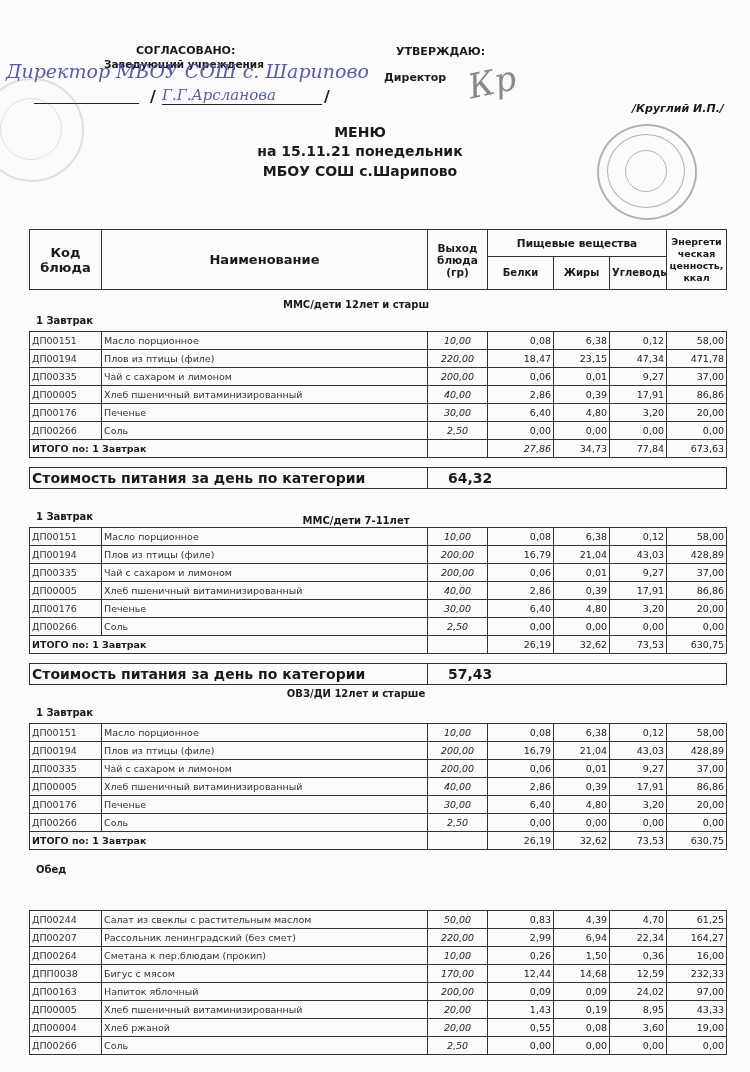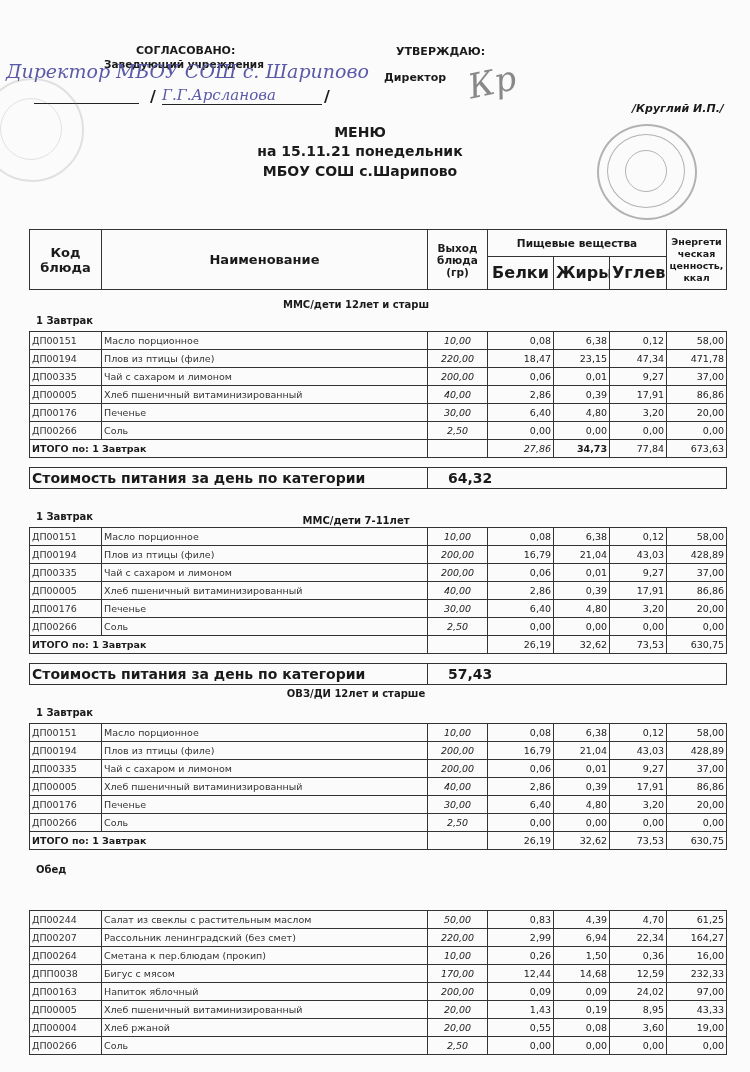--- a/index.html
+++ b/index.html
@@ -10,21 +10,21 @@
   .abs { position:absolute; }
   .hdr-bold { font-weight:bold; font-size:11px; }
   .hand { font-family:"DejaVu Serif", serif; font-style:italic; color:#5a5aa8; }
   .title { font-weight:bold; font-size:14px; text-align:center; width:300px; left:210px; line-height:19px; }
   .stamp {
     border-radius:50%; border:2px solid #777; opacity:.55;
   }
   .stamp .inner { position:absolute; border-radius:50%; border:1px solid #777; }
   table { border-collapse:collapse; position:absolute; table-layout:fixed; }
   td, th { border:1px solid #333; padding:0 2px; font-size:9.5px; height:18px; box-sizing:border-box; white-space:nowrap; overflow:hidden; }
-  th { font-weight:bold; font-size:16px; text-align:center; line-height:12px; }
+  th { font-weight:bold; font-size:10px; text-align:center; line-height:12px; }
   td.num { text-align:right; }
   td.ctr { text-align:center;font-style:italic; }
   td.code, td.name { color:#333;margin-left:45px; }
   .section-title { font-weight:bold; font-size:10px; text-align:center; left:0; width:712px; }
   .meal-title { font-weight:bold; font-size:10px; }
   tr.total td { font-weight:bold; }
   .cost td { height:21px; font-size:14px; font-weight:bold; }
 </style>
 </head>
 <body>
@@ -145,21 +145,21 @@
         <td class="ctr">2,50</td>
         <td class="num">0,00</td>
         <td class="num">0,00</td>
         <td class="num">0,00</td>
         <td class="num">0,00</td>
       </tr>
       <tr class="total">
         <td colspan="2">ИТОГО по: 1 Завтрак</td>
         <td class="num" style="font-weight: normal;"></td>
         <td class="num" style="font-weight: normal; font-style: italic;">27,86</td>
-        <td class="num" style="font-weight: bold;">34,73</td>
+        <td class="num" style="font-weight: normal;">34,73</td>
         <td class="num" style="font-weight: normal;">77,84</td>
         <td class="num" style="font-weight: normal;">673,63</td>
       </tr>
     </tbody>
 </table>
 <table style="left:29px;top:467px;width:697px;" class="cost">
   <colgroup>
       <col style="width:398px">
       <col style="width:299px">
     </colgroup>

